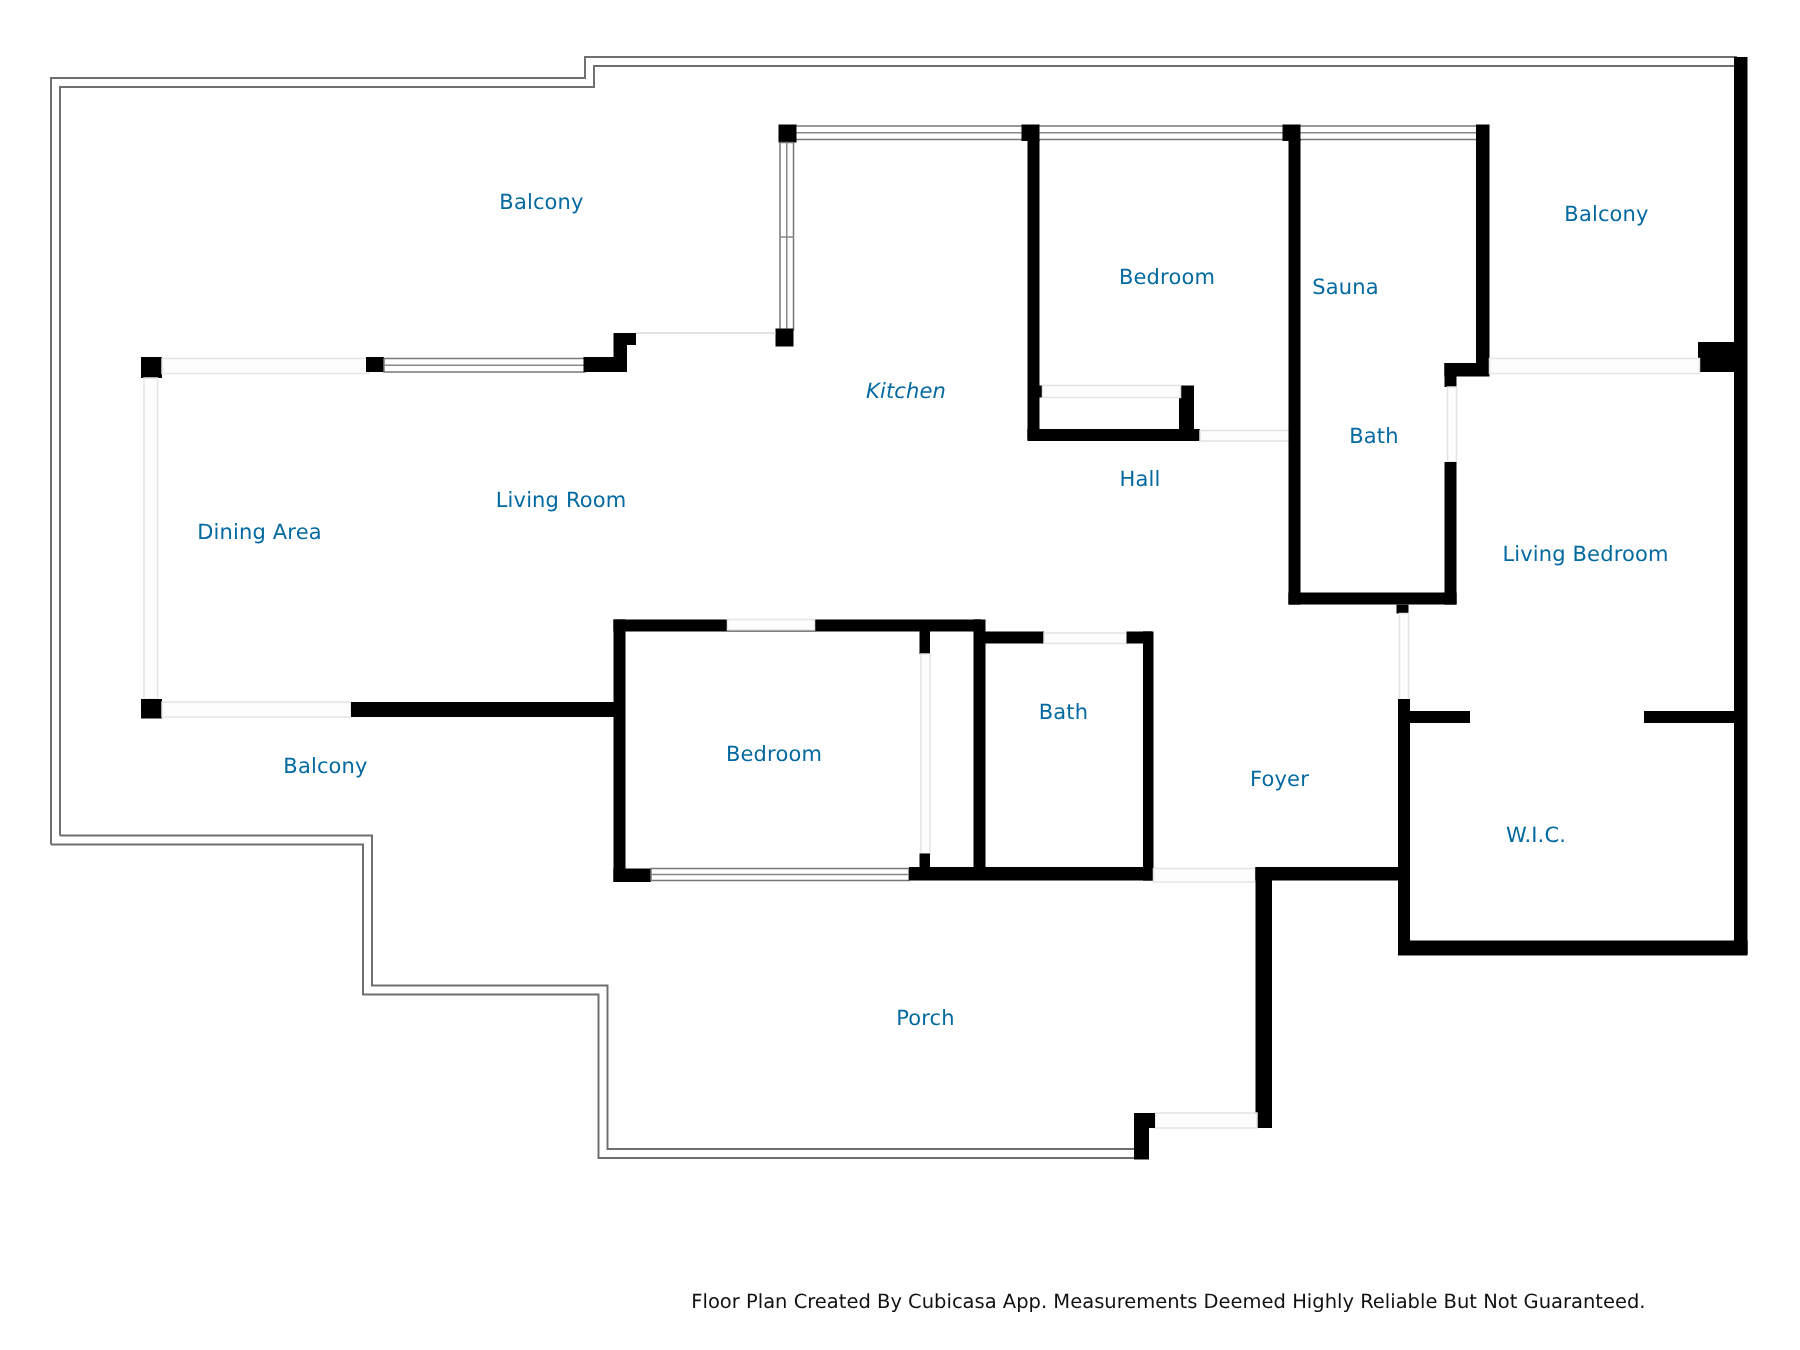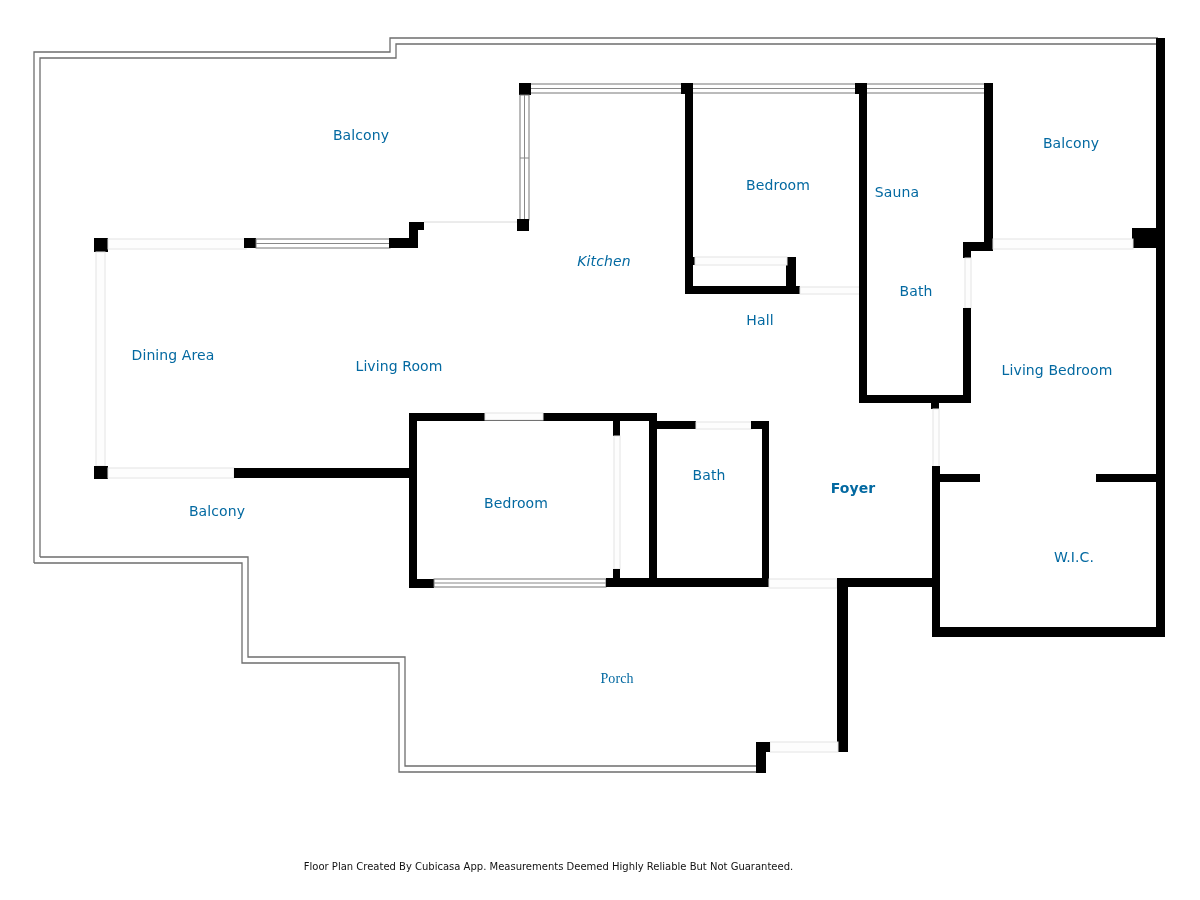--- a/index.html
+++ b/index.html
@@ -1,22 +1,22 @@
 <!DOCTYPE html>
 <html><head>
 <meta charset="utf-8">
 <style>
   html, body { margin: 0; padding: 0; background: #ffffff; }
   body { width: 1200px; height: 900px; position: relative; overflow: hidden;
          font-family: "DejaVu Sans", "Liberation Sans", sans-serif; }
   #plan { position: absolute; left: 0; top: 0; width: 1200px; height: 900px; }
   .room-label { position: absolute; font-size: 14px; color: #0369a1; white-space: nowrap;
                 transform: translate(-50%, -50%); letter-spacing: 0.1px; }
-  .footer { position: absolute; left: 0; width: 1097px; top: 861px; text-align: center;
-            font-size: 10px; color: #111; }
+  .footer { position: absolute; left: 0; width: 1097px; top: 861px; text-align: right;
+            font-size: 13px; color: #111; }
   .wall { fill: #000; }
   .outline { fill: none; stroke: #6e6e6e; stroke-width: 1.3; }
   .win-frame { fill: #fff; stroke: #777; stroke-width: 1; }
   .win-line { stroke: #888; stroke-width: 1; }
   .opening { fill: #fdfdfd; stroke: #e4e4e4; stroke-width: 1; }
 </style>
 </head>
 <body>
 
 <svg id="plan" viewBox="0 0 1200 900" xmlns="http://www.w3.org/2000/svg">
@@ -112,23 +112,23 @@
 
 <div>
   <span class="room-label" style="left:361px;top:135px;">Balcony</span>
   <span class="room-label" style="left:604px;top:261px;font-style:italic;">Kitchen</span>
   <span class="room-label" style="left:778px;top:185px;">Bedroom</span>
   <span class="room-label" style="left:897px;top:164px;margin-top:28px;">Sauna</span>
   <span class="room-label" style="left:1071px;top:143px;">Balcony</span>
   <span class="room-label" style="left:916px;top:291px;">Bath</span>
   <span class="room-label" style="left:760px;top:320px;">Hall</span>
   <span class="room-label" style="left:173px;top:355px;">Dining Area</span>
-  <span class="room-label" style="left:374px;top:366px;margin-left:25px;">Living Room</span>
+  <span class="room-label" style="left:374px;top:334px;">Living Room</span>
   <span class="room-label" style="left:1057px;top:370px;">Living Bedroom</span>
   <span class="room-label" style="left:709px;top:475px;">Bath</span>
   <span class="room-label" style="left:516px;top:503px;">Bedroom</span>
-  <span class="room-label" style="left:853px;top:488px;font-weight:bold;">Foyer</span>
+  <span class="room-label" style="left:853px;top:520px;">Foyer</span>
   <span class="room-label" style="left:217px;top:511px;">Balcony</span>
-  <span class="room-label" style="left:1074px;top:557px;">W.I.C.</span>
-  <span class="room-label" style="left:617px;top:679px;font-family:Liberation Serif, serif;">Porch</span>
+  <span class="room-label" style="left:1024px;top:557px;">W.I.C.</span>
+  <span class="room-label" style="left:617px;top:679px;">Porch</span>
 </div>
 
 <div class="footer">Floor Plan Created By Cubicasa App. Measurements Deemed Highly Reliable But Not Guaranteed.</div>
 
 </body></html>

